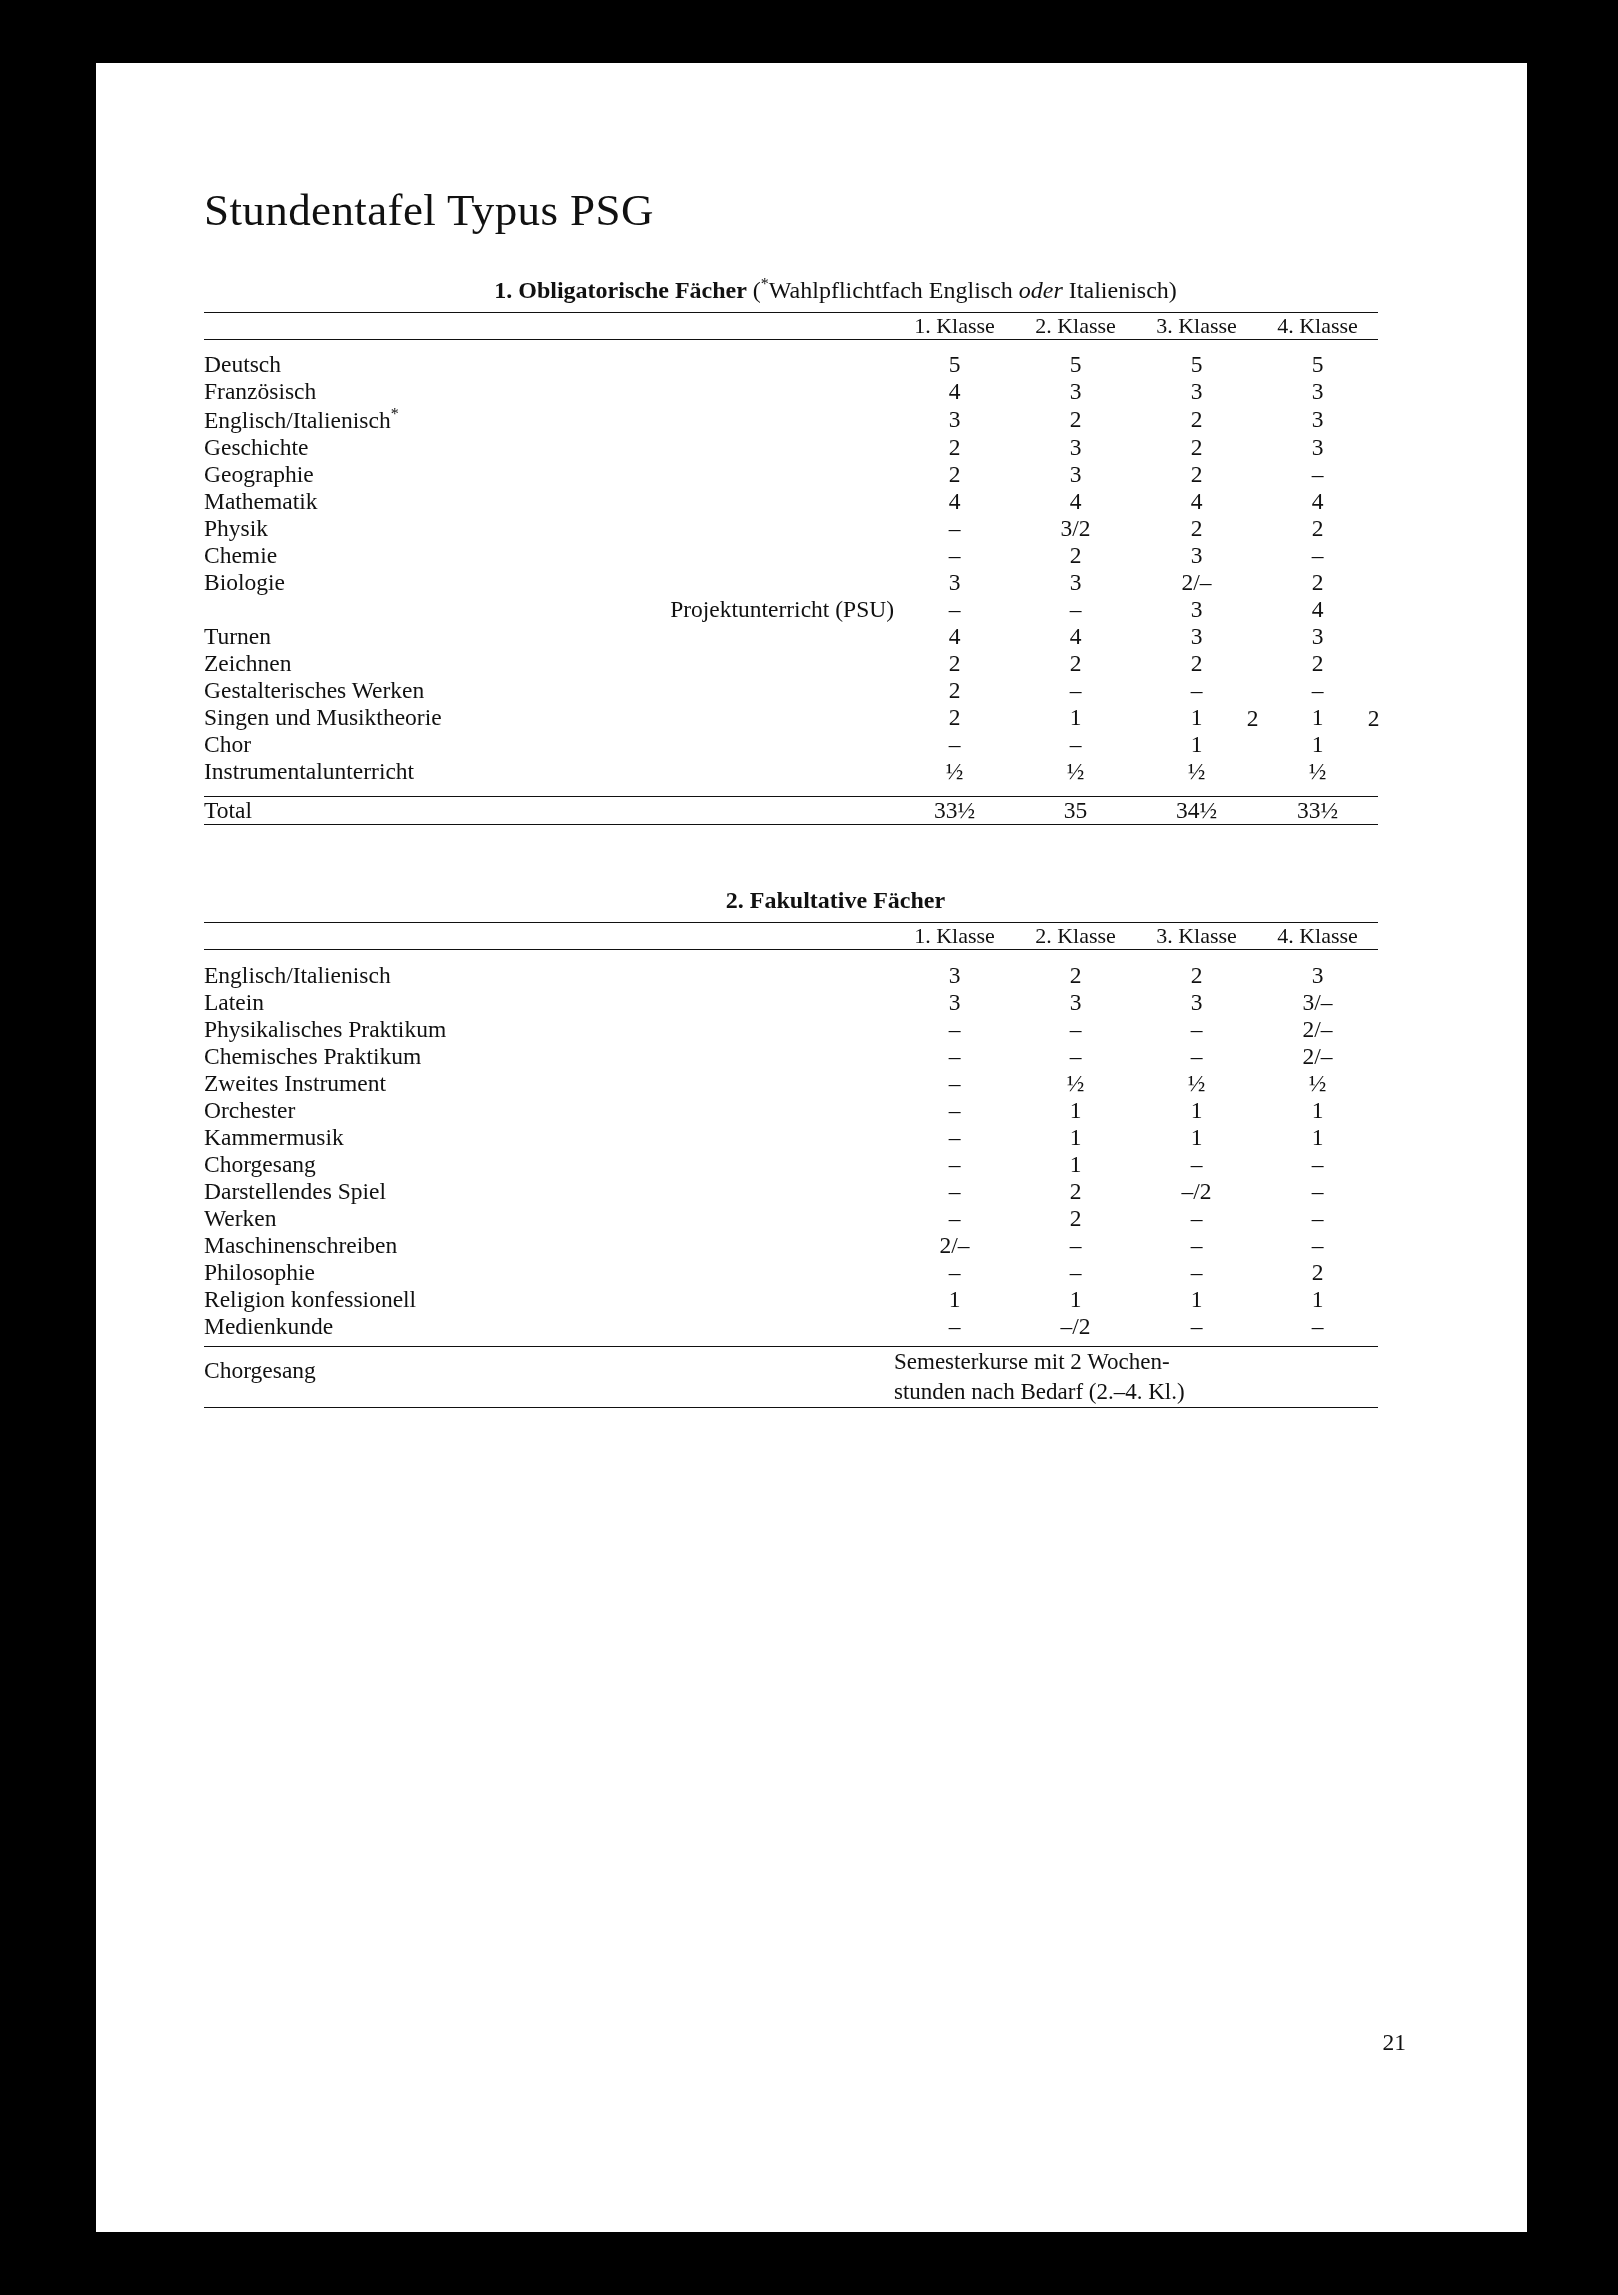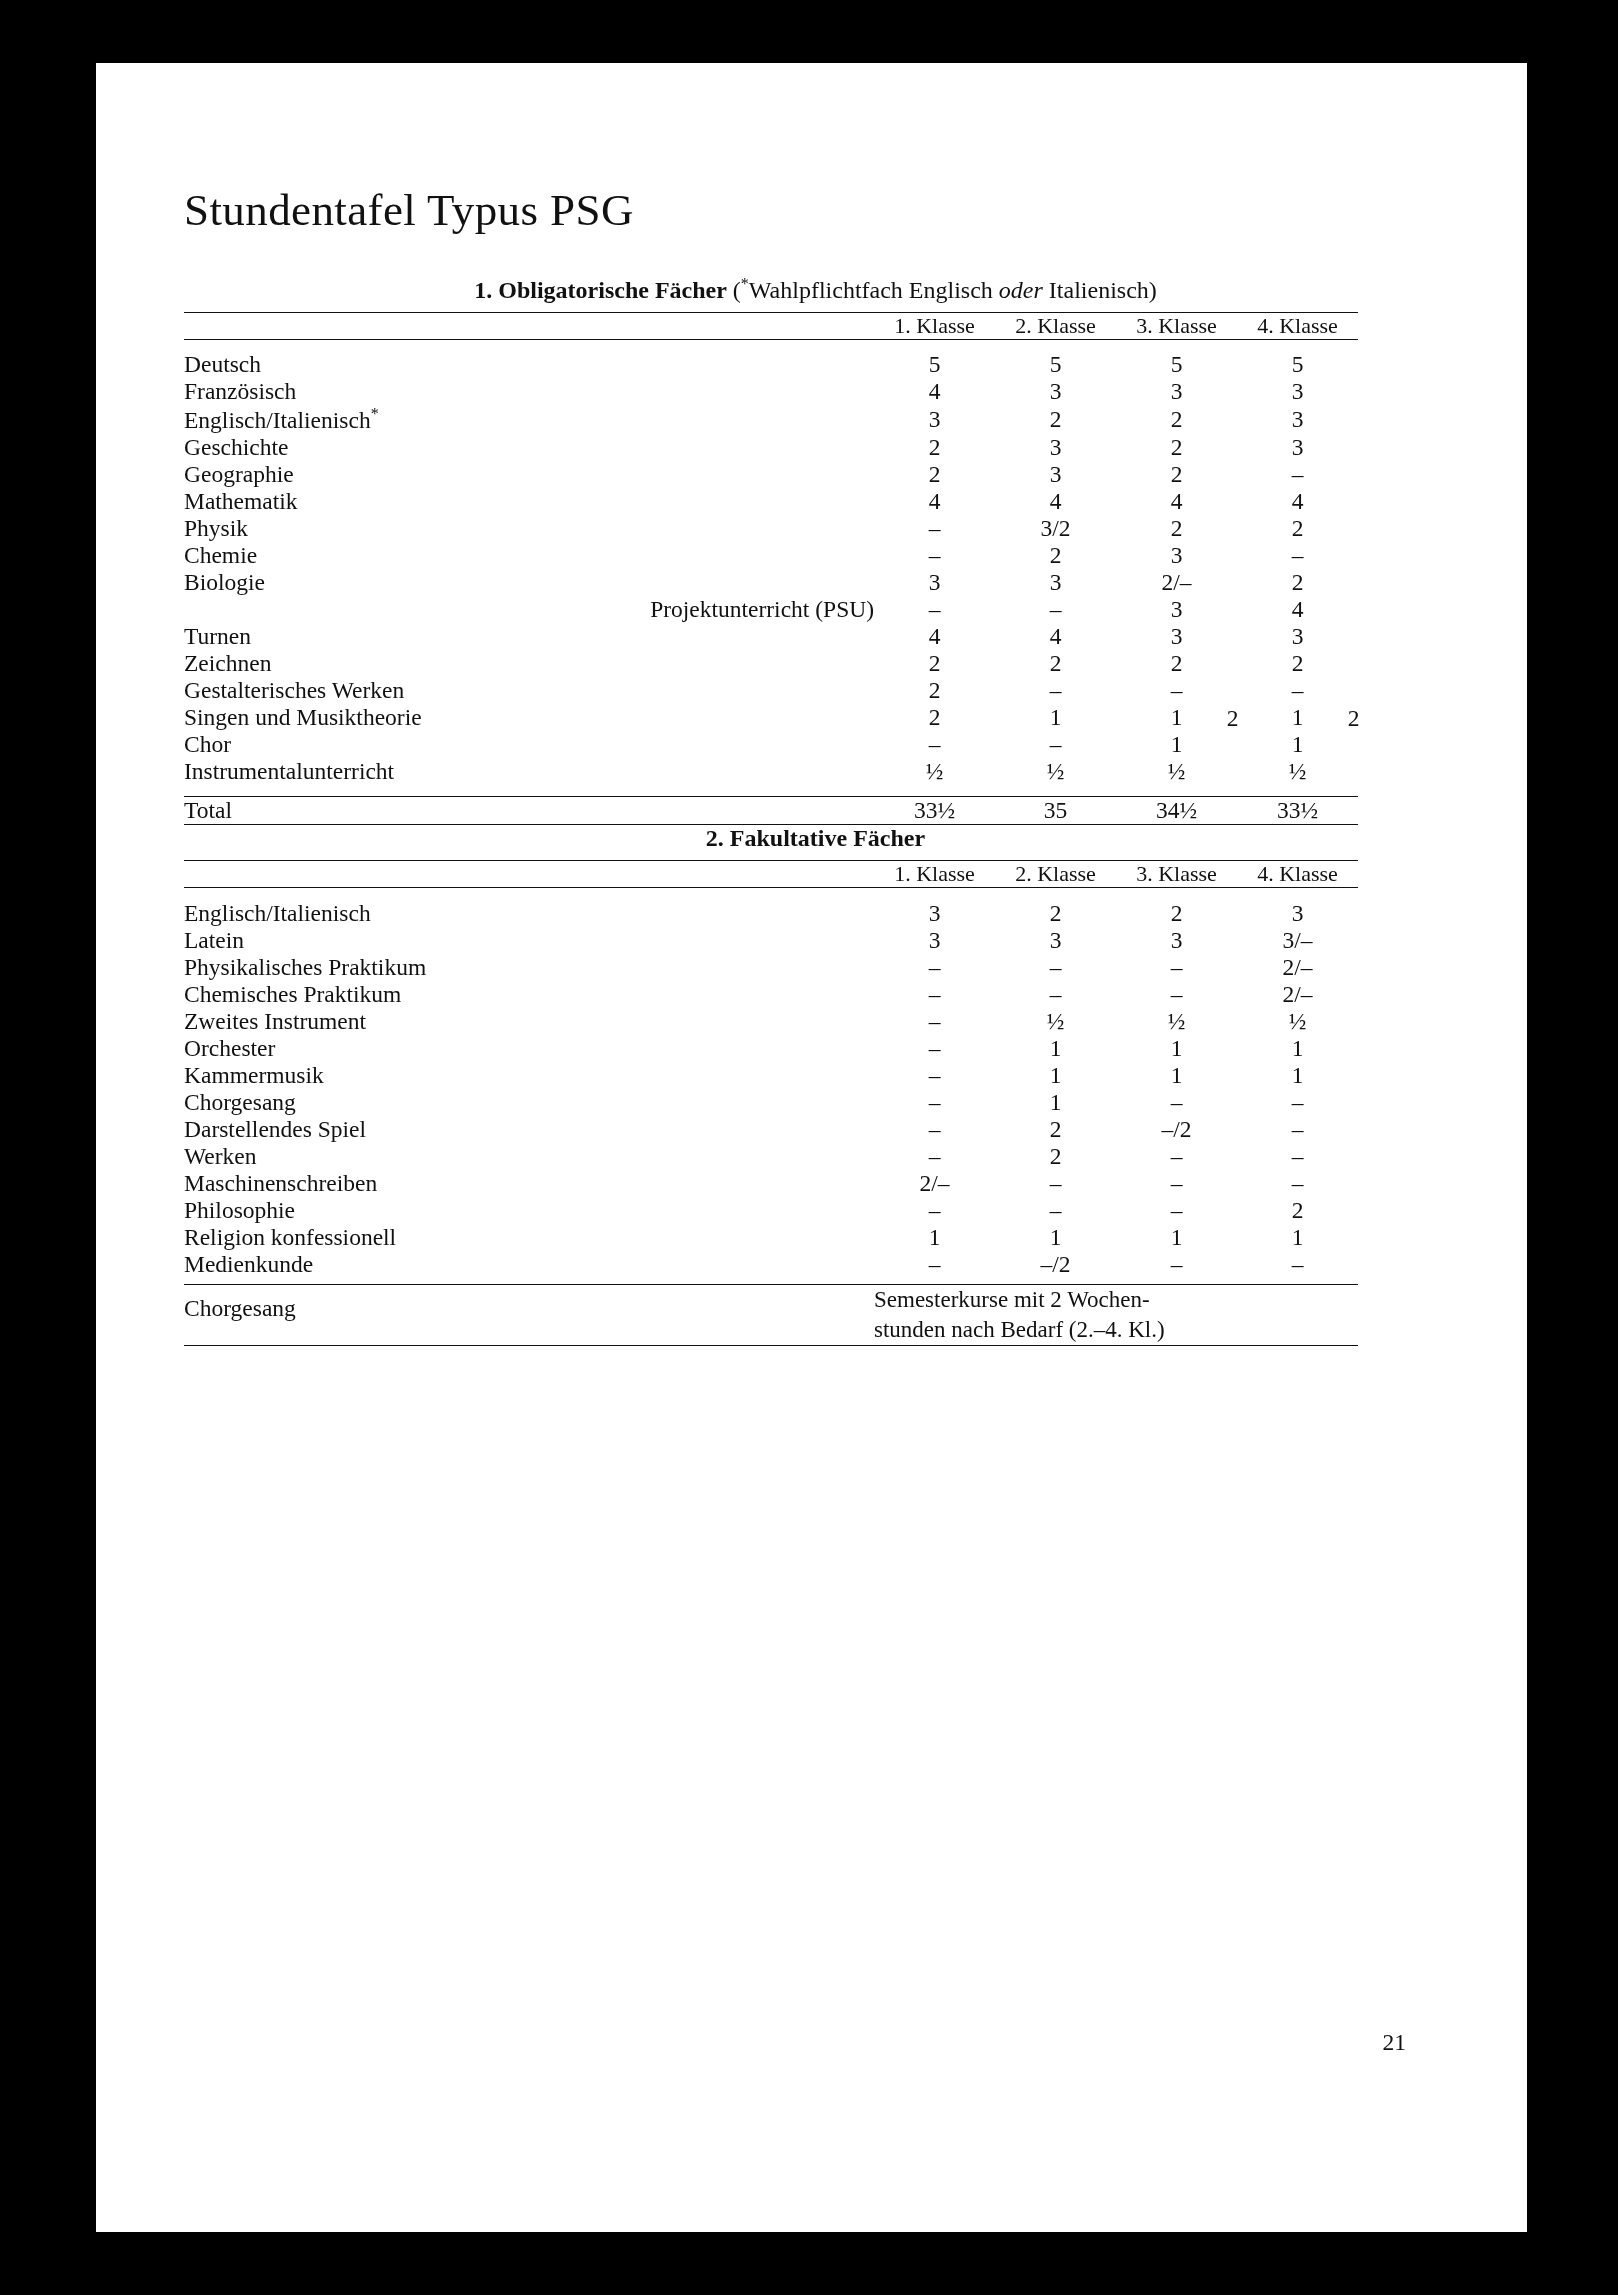--- a/index.html
+++ b/index.html
@@ -16,21 +16,21 @@
   .page {
     position: absolute;
     left: 96px;
     top: 63px;
     width: 1431px;
     height: 2169px;
     background: #ffffff;
   }
   .content {
     position: absolute;
-    left: 64px;
+    left: 84px;
     top: 121px;
     width: 1287px;
   }
   .doc-title {
     font-size: 45px;
     letter-spacing: 0.4px;
     color: #111111;
     margin: 0 0 39px 24px;
     font-weight: normal;
   }
@@ -296,21 +296,21 @@
         <td class="num">35</td>
         <td class="num">34½</td>
         <td class="num">33½</td>
       </tr>
       <tr class="rule-bot">
             <td colspan="5"></td>
           </tr>
     </tbody>
       </table>
 
-    <div class="section-head" style="">
+    <div class="section-head" style="margin-top:62px;">
       <span class="num">2.</span>
       <span class="bold">Fakultative Fächer</span>
     </div>
 
     <table class="sched">
       <tbody>
           <tr class="rule-top">
             <td colspan="5"></td>
           </tr>
       <tr class="colhead-row">

